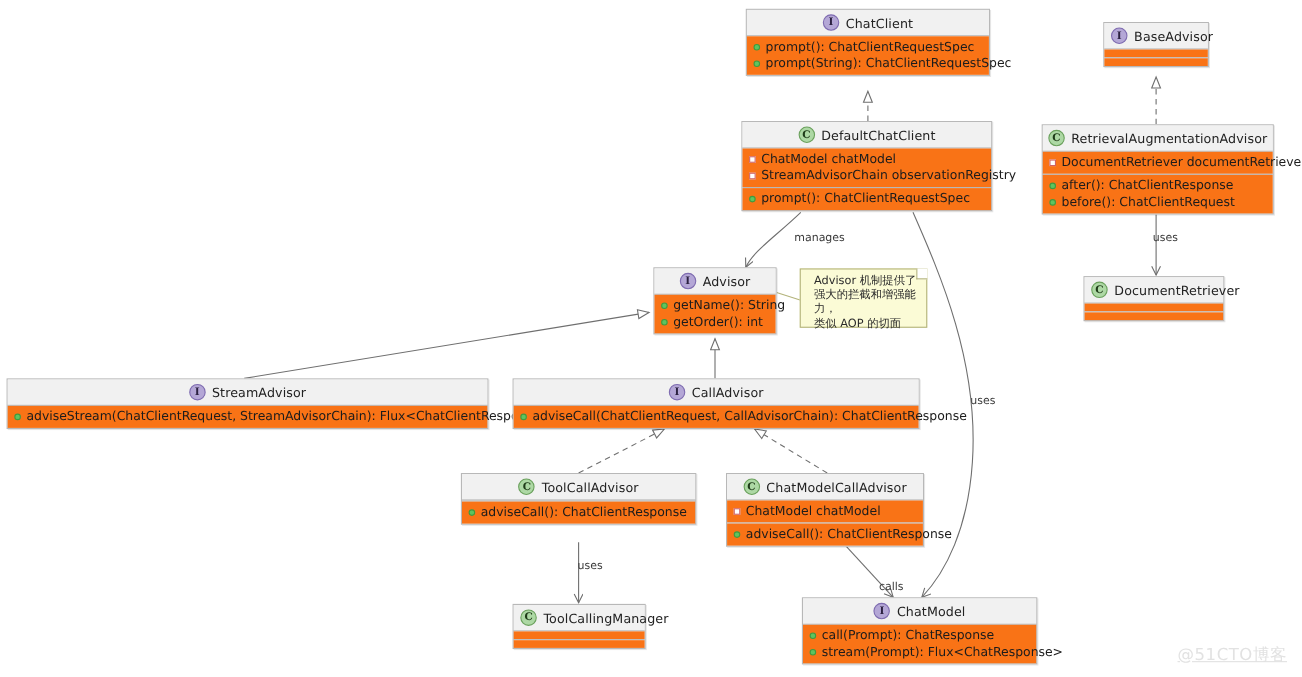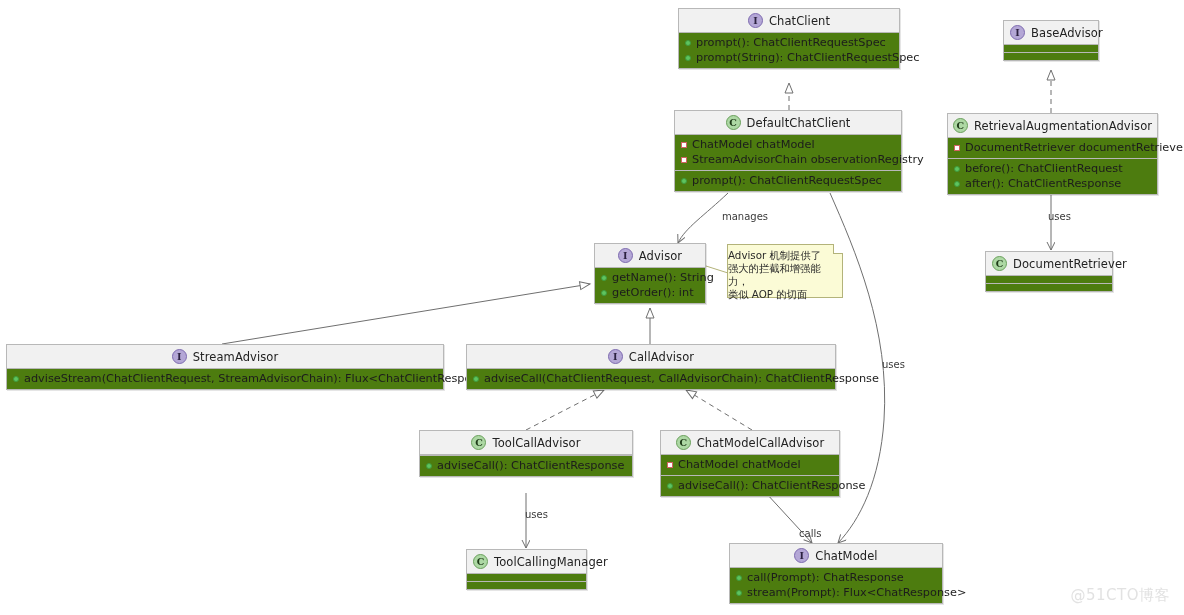--- a/index.html
+++ b/index.html
@@ -52,21 +52,21 @@
     letter-spacing: 0.1px;
   }
   .uml-title .tname.italic {
   }
   .sep {
     height: 1px;
     background: #b8b8b8;
     width: 100%;
   }
   .uml-section {
-    background: #4d7c0f;
+    background: #f97316;
     padding: 2px 0 3px 0;
   }
   .uml-section.empty {
     height: 7px;
     padding: 0;
   }
   .uml-row {
     display: flex;
     align-items: center;
     gap: 5px;
@@ -120,21 +120,21 @@
     border: 1px solid #6aa05c;
     color: #1e3a18;
   }
   .note {
     position: absolute;
     background: #fbfbd6;
     border: 1px solid #b3b37a;
     font-size: 10.3px;
     line-height: 13px;
     color: #2a2a2a;
-    padding: 4px 6px 4px 0;
+    padding: 4px 6px 4px 12px;
     box-sizing: border-box;
     font-family: "DejaVu Sans", "Liberation Sans", sans-serif;
   }
   .note .fold {
     position: absolute;
     right: -1px;
     top: -1px;
     width: 9px;
     height: 9px;
     background: #ffffff;
@@ -149,20 +149,21 @@
     white-space: nowrap;
   }
   .watermark {
     position: absolute;
     right: 14px;
     bottom: 10px;
     font-size: 15px;
     color: #e2e2e2;
     letter-spacing: 0.5px;
     user-select: none;
+    text-decoration: underline;
   }
 </style>
 </head>
 <body>
 
 <div id="canvas">
 
   <svg class="edges" viewBox="0 0 1184 615">
     <defs>
       <marker id="hollowTri" markerWidth="14" markerHeight="14" refX="11" refY="5" orient="auto" markerUnits="userSpaceOnUse">
@@ -297,25 +298,25 @@
     <div class="uml-section">
       <div class="uml-row">
         <span class="sq"></span>
         <span>DocumentRetriever documentRetriever</span>
       </div>
     </div>
     <div class="sep"></div>
     <div class="uml-section">
       <div class="uml-row">
         <span class="bullet pub"></span>
+        <span>after(): ChatClientResponse</span>
+      </div>
+      <div class="uml-row">
+        <span class="bullet pub"></span>
         <span>before(): ChatClientRequest</span>
-      </div>
-      <div class="uml-row">
-        <span class="bullet pub"></span>
-        <span>after(): ChatClientResponse</span>
       </div>
     </div>
   </div>
 
   <div class="uml-box" style="left:985px; top:251px; width:128px;">
     <div class="uml-title left">
       <span class="stereo cls">C</span>
       <span class="tname">DocumentRetriever</span>
     </div>
     <div class="sep"></div>

